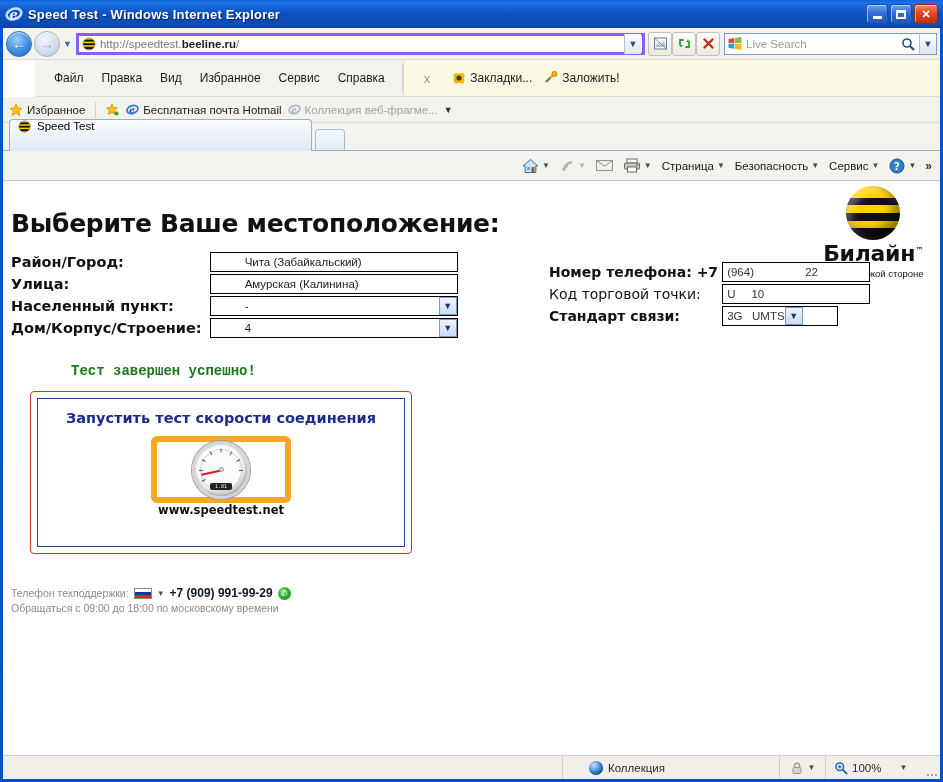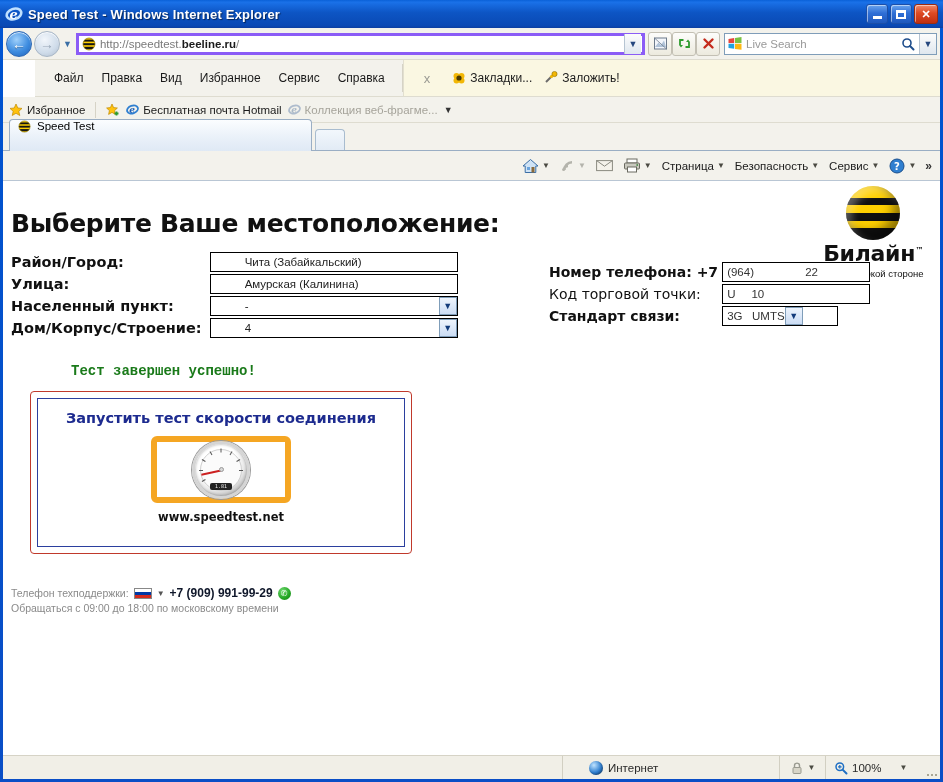--- a/index.html
+++ b/index.html
@@ -171,21 +171,21 @@
                    background:#cc2020; transform-origin:0 50%; transform:rotate(168deg); }
   .gauge .hub { position:absolute; left:50%; top:50%; width:5px; height:5px; margin:-2.5px;
                 border-radius:50%; background:#d8d8d8; border:1px solid #9a9a9a; }
   .gauge .lcd { position:absolute; left:50%; bottom:6px; transform:translateX(-50%);
                 width:22px; height:7px; background:#222; border-radius:2px;
                 color:#eee; font-size:5px; text-align:center; line-height:7px;
                 font-family:"DejaVu Sans Mono", monospace; }
   .gauge .tick { position:absolute; left:50%; top:50%; width:22px; height:1px;
                  transform-origin:0 50%; }
   .gauge .tick i { position:absolute; right:0; width:4px; height:1px; background:#555; display:block; }
-  .sturl { margin-top:7px; font-size:11.5px; font-weight:bold; color:#111;
+  .sturl { font-size:11.5px; font-weight:bold; color:#111;
            font-family:"DejaVu Sans", sans-serif; }
 
   .support { position:absolute; left:8px; top:405px; font-size:10.5px; color:#8a8a8a;
              line-height:15px; }
   .sup-row { display:flex; align-items:center; gap:5px; }
   .flag { width:18px; height:11px; border:1px solid #888; display:flex; flex-direction:column; }
   .flag i { display:block; height:33.34%; }
   .flag .w { background:#fff; } .flag .b { background:#0039a6; } .flag .r { background:#d52b1e; }
   .flagcaret { color:#555; font-size:8px; }
   .supphone { color:#0f172a; font-weight:bold; font-size:12px; }
@@ -617,21 +617,21 @@
           <div>Обращаться с 09:00 до 18:00 по московскому времени</div>
         </div>
 
       </div>
     </div>
 
     <div class="statusbar">
       <div class="sb-left"></div>
       <div class="sb-zone">
         <span class="globe"></span>
-        <span>Интернет</span>
+        <span>Коллекция</span>
       </div>
       <div class="sb-sec">
         <span>
           <svg width="14" height="14" viewBox="0 0 14 14">
             <path d="M4.5 6.5 L4.5 4.6 A2.5 2.5 0 0 1 9.5 4.6 L9.5 6.5" fill="none" stroke="#9a9a90" stroke-width="1.4"></path>
             <rect x="3" y="6.5" width="8" height="6" rx="1" fill="#d8d5c8" stroke="#9a9a90"></rect>
           </svg>
         </span>
         <span class="cmd-caret">▼</span>
       </div>

